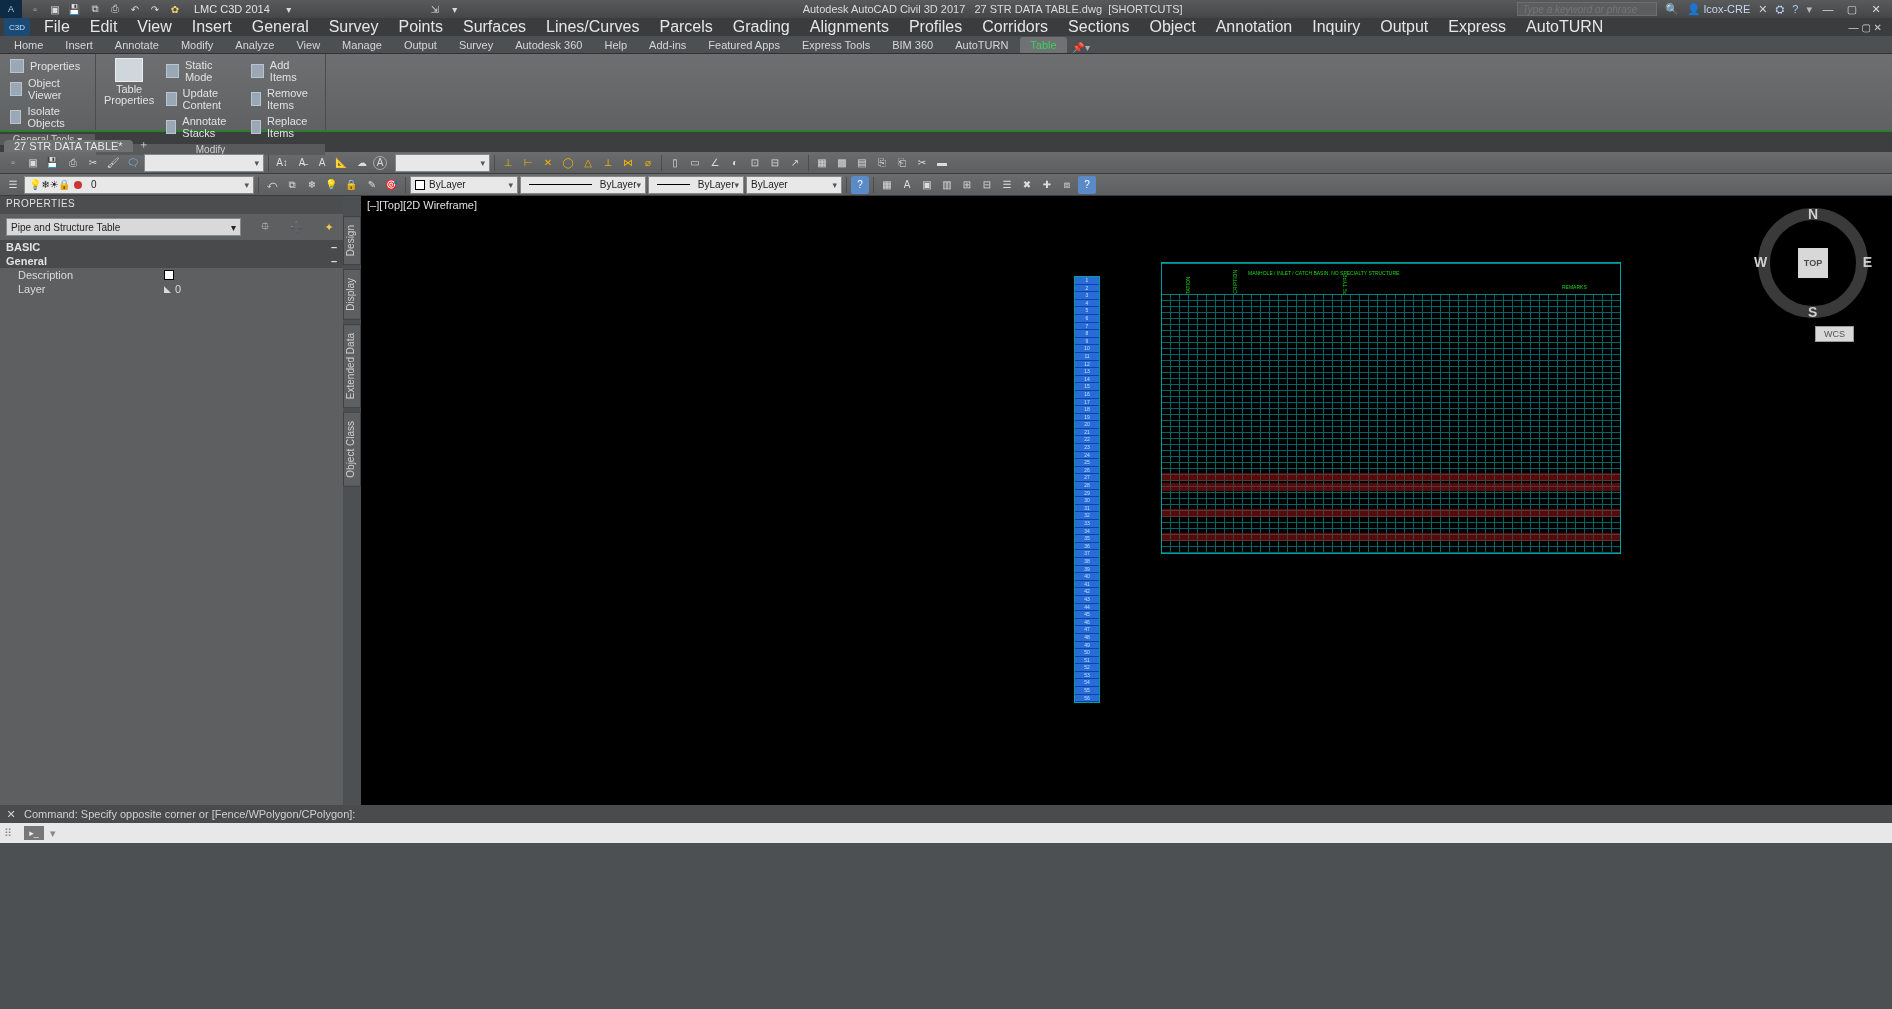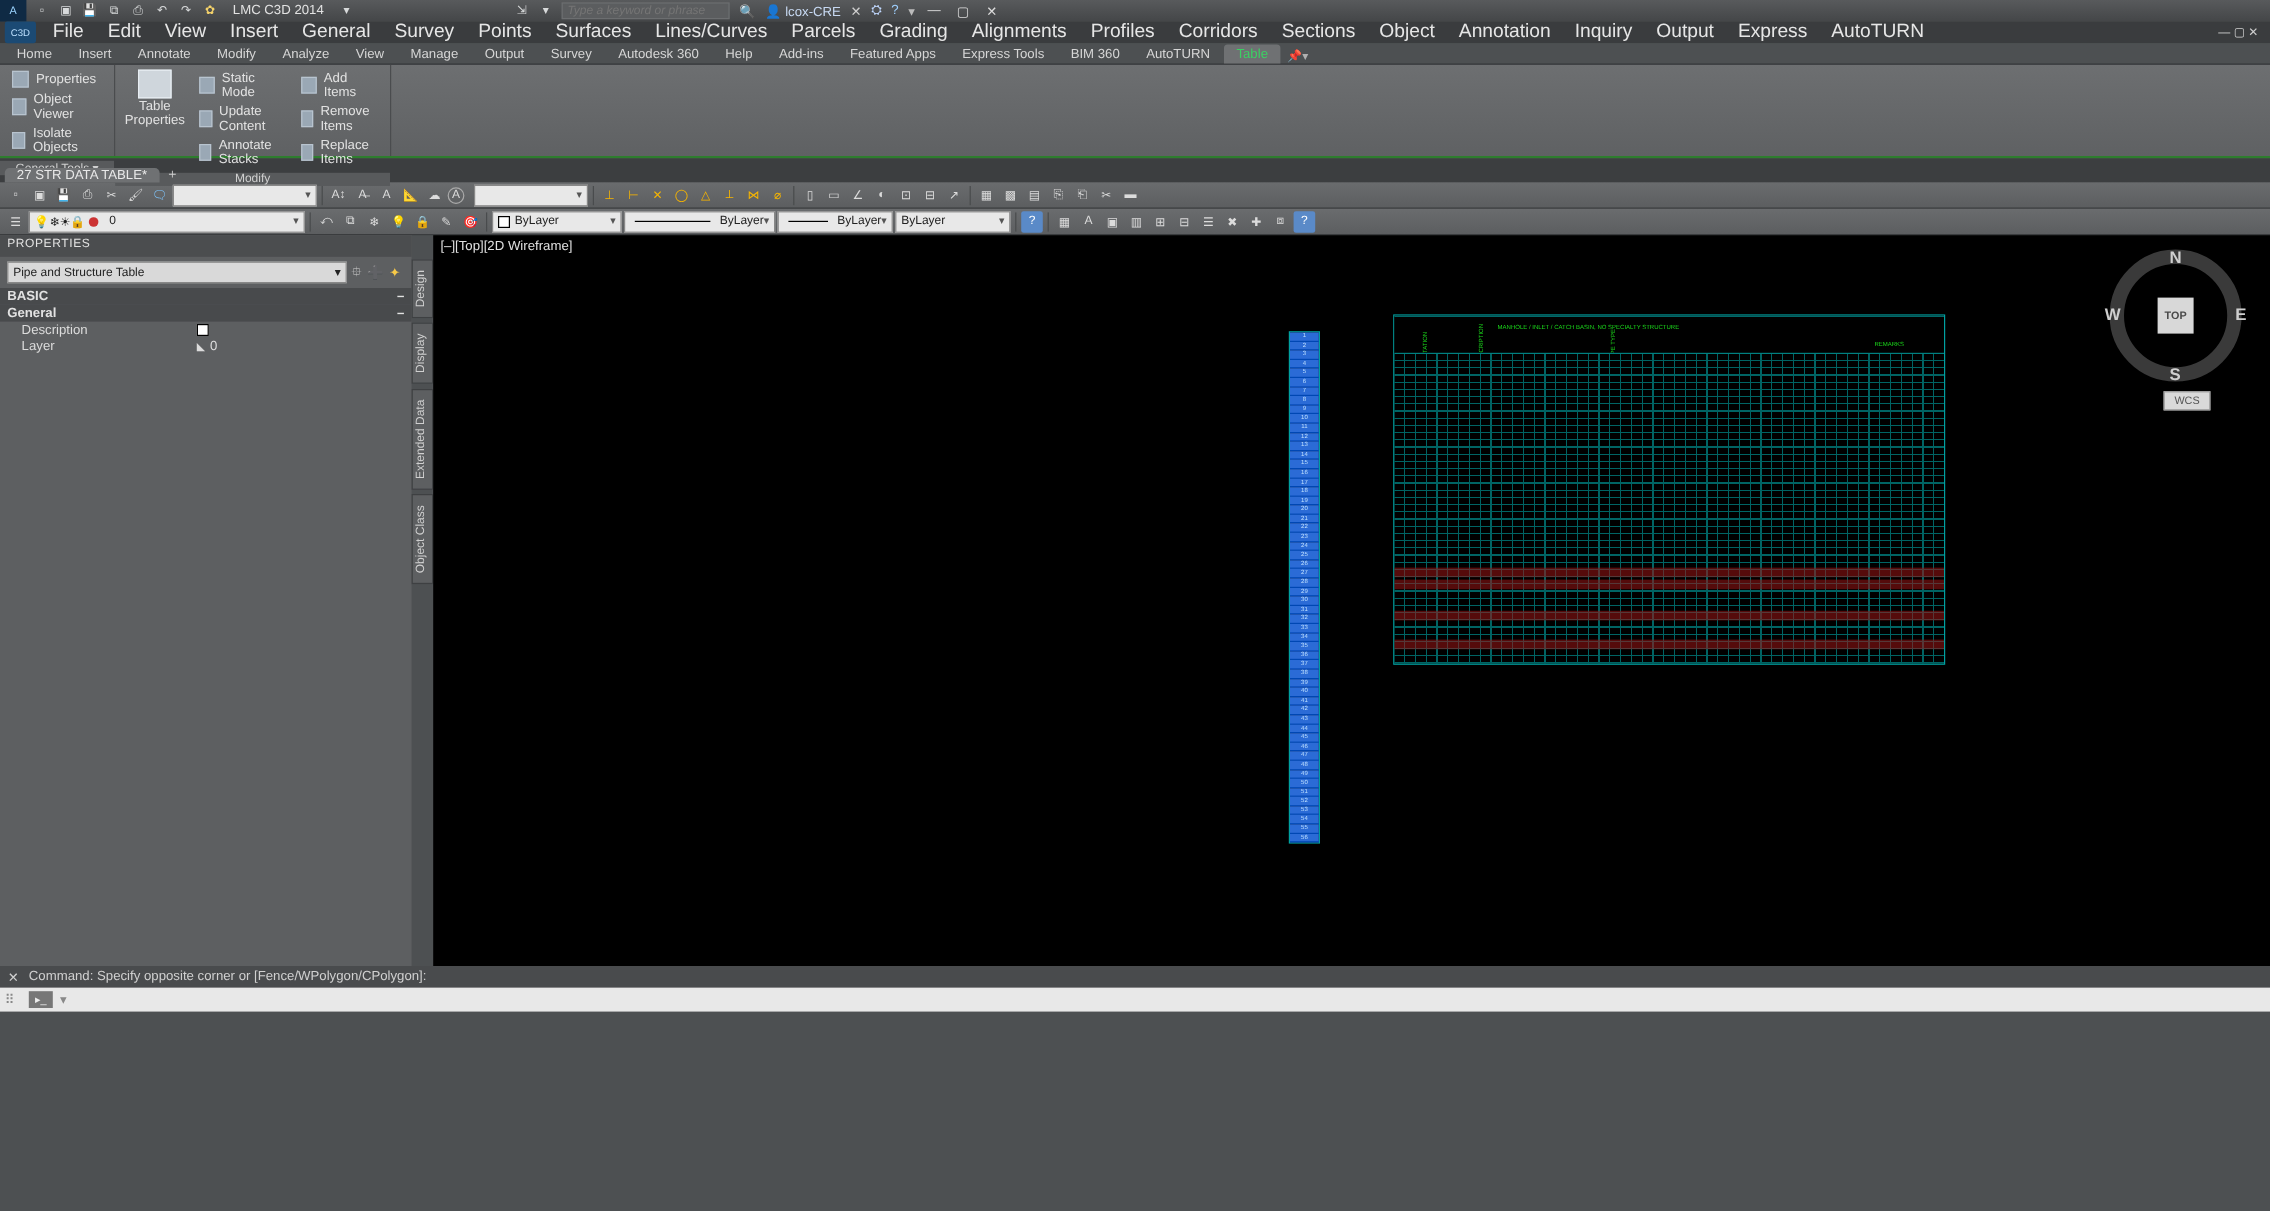--- a/index.html
+++ b/index.html
@@ -53,39 +53,39 @@
 .tb-btn { width:18px; height:18px; display:flex; align-items:center; justify-content:center; color:#dcdcdc; font-size:10px; cursor:pointer; }
 .tb-sep { width:1px; height:16px; background:#494b4d; margin:0 2px; }
 .tb-combo { height:18px; background:#e8e8e8; border:1px solid #888; color:#222; font-size:10px; padding:0 4px; display:flex; align-items:center; justify-content:space-between; cursor:pointer;}
 .tb-combo .arrow::after { content:"▾"; font-size:9px; color:#555; }
 .tb-combo .line { flex:1; height:1px; margin:0 4px;}
 
 
 .main { display:flex; height: 609px; }
 .propsbar { width: 343px; background:#5d5f61; display:flex; flex-direction:column; position:relative;}
 .propsbar .hdr { height:18px; background:#4b4d4f; color:#e2e2e2; font-size:10px; padding:2px 6px; letter-spacing:0.5px;}
-.propsbar .selrow { display:flex; align-items:center; gap:0; padding:4px 6px; }
+.propsbar .selrow { display:flex; align-items:center; gap:16px; padding:4px 6px; }
 .propsbar .selrow .sel { flex:1; height:18px; background:#d9d9d9; border:1px solid #888; color:#222; font-size:10px; padding:0 4px; display:flex; align-items:center; justify-content:space-between; cursor:pointer;}
 .propsbar .selrow .ib { width:16px; height:16px; color:#d0d0d0; cursor:pointer; display:flex;align-items:center;justify-content:center;}
 .propsbar .cat { background:#484a4c; color:#e2e2e2; font-size:11px; font-weight:bold; padding:1px 6px; display:flex; justify-content:space-between; cursor:pointer;}
 .propsbar .row { display:flex; font-size:11px; color:#dcdcdc; }
 .propsbar .row .k { width:160px; padding:1px 0 1px 18px; }
 .propsbar .row .v { flex:1; padding:1px 4px; display:flex; align-items:center; gap:4px;}
 .propsbar .sw { width:10px; height:10px; background:#fff; border:1px solid #000; }
 .sidetabs { position:absolute; right:-18px; top:20px; width:18px; display:flex; flex-direction:column; gap:4px;}
 .sidetabs .st { writing-mode:vertical-rl; transform:rotate(180deg); background:#5d5f61; border:1px solid #3e4042; color:#d0d0d0; font-size:10px; padding:8px 1px; text-align:center; cursor:pointer;}
 
 .canvas { flex:1; background:#000; position:relative; margin-left:18px;}
 .canvas .label { position:absolute; top:3px; left:6px; color:#e0e0e0; font-size:11px;}
 .viewcube { position:absolute; top:12px; right:24px; width:110px; height:110px; }
 .viewcube .ring { position:absolute; inset:0; border:12px solid #3a3a3a; border-radius:50%; }
 .viewcube .face { position:absolute; top:40px; left:40px; width:30px; height:30px; background:#d8d8d8; color:#4a4a4a; font-size:9px; font-weight:bold; display:flex; align-items:center; justify-content:center; cursor:pointer;}
 .viewcube .dir { position:absolute; color:#cfcfcf; font-size:14px; font-weight:bold;}
 .viewcube .dN{top:-2px;left:50px;} .viewcube .dS{bottom:-2px;left:50px;} .viewcube .dE{top:46px;right:-4px;} .viewcube .dW{top:46px;left:-4px;}
-.wcs { position:absolute; top:130px; right:50px; background:#d9d9d9; color:#555; font-size:9px; padding:2px 8px; border:1px solid #9a9a9a; cursor:pointer;}
+.wcs { position:absolute; top:130px; right:38px; background:#d9d9d9; color:#555; font-size:9px; padding:2px 8px; border:1px solid #9a9a9a; cursor:pointer;}
 
 
 .strtable { position:absolute; top:66px; left:800px; width:460px; border:1px solid #00a0a0; }
 .strtable .title { color:#00c8ff; font-size:12px; font-style:italic; font-weight:bold; text-align:center; padding:2px 0; }
 .strtable .hdrrow { height:32px; background:#000; border-top:1px solid #008080; border-bottom:1px solid #008080; position:relative; overflow:hidden;}
 .strtable .hdrrow span { position:absolute; color:#1bdc1b; font-size:5px; transform:rotate(-90deg); white-space:nowrap;}
 .strtable .body { height:258px; background:repeating-linear-gradient(to bottom, transparent 0 5px, #006464 5px 6px), repeating-linear-gradient(to right, transparent 0 8px, #006464 8px 9px); position:relative;}
 .strtable .body .redband { position:absolute; left:0; right:0; height:8px; background:rgba(155,20,20,0.55);}
 .smallbox { position:absolute; top:80px; left:713px; width:26px; border:1px solid #00a0a0; }
 .smallbox .srow { height:7.6px; background:#2b6bd6; border-bottom:1px solid #0047b3; color:#bfe0ff; font-size:5px; text-align:center;}
@@ -121,20 +121,25 @@
     <span class="gear">✿</span>
   </div>
   <div class="ws">LMC C3D 2014</div>
   <span class="qat">
       <span>▾</span>
     </span>
   <span class="qat" style="margin-left:120px;">
     <span>⇲</span>
     <span>▾</span>
   </span>
+  <div class="center">
+    <span>Autodesk AutoCAD Civil 3D 2017</span>&nbsp;&nbsp;
+    <span>27 STR DATA TABLE.dwg</span>&nbsp;
+    <span>[SHORTCUTS]</span>
+  </div>
   <input class="search" placeholder="Type a keyword or phrase" style="">
   <div class="right">
     <span style="color:#d0d0d0;">🔍</span>
     <span class="user">👤 <span>lcox-CRE</span></span>
     <span style="color:#d0d0d0;">✕</span>
     <span style="color:#c0d8ff;">⛭</span>
     <span style="color:#9fd0ff;">?</span>
     <span style="color:#bbb;">▾</span>
     <span class="winbtn">—</span>
     <span class="winbtn">▢</span>

